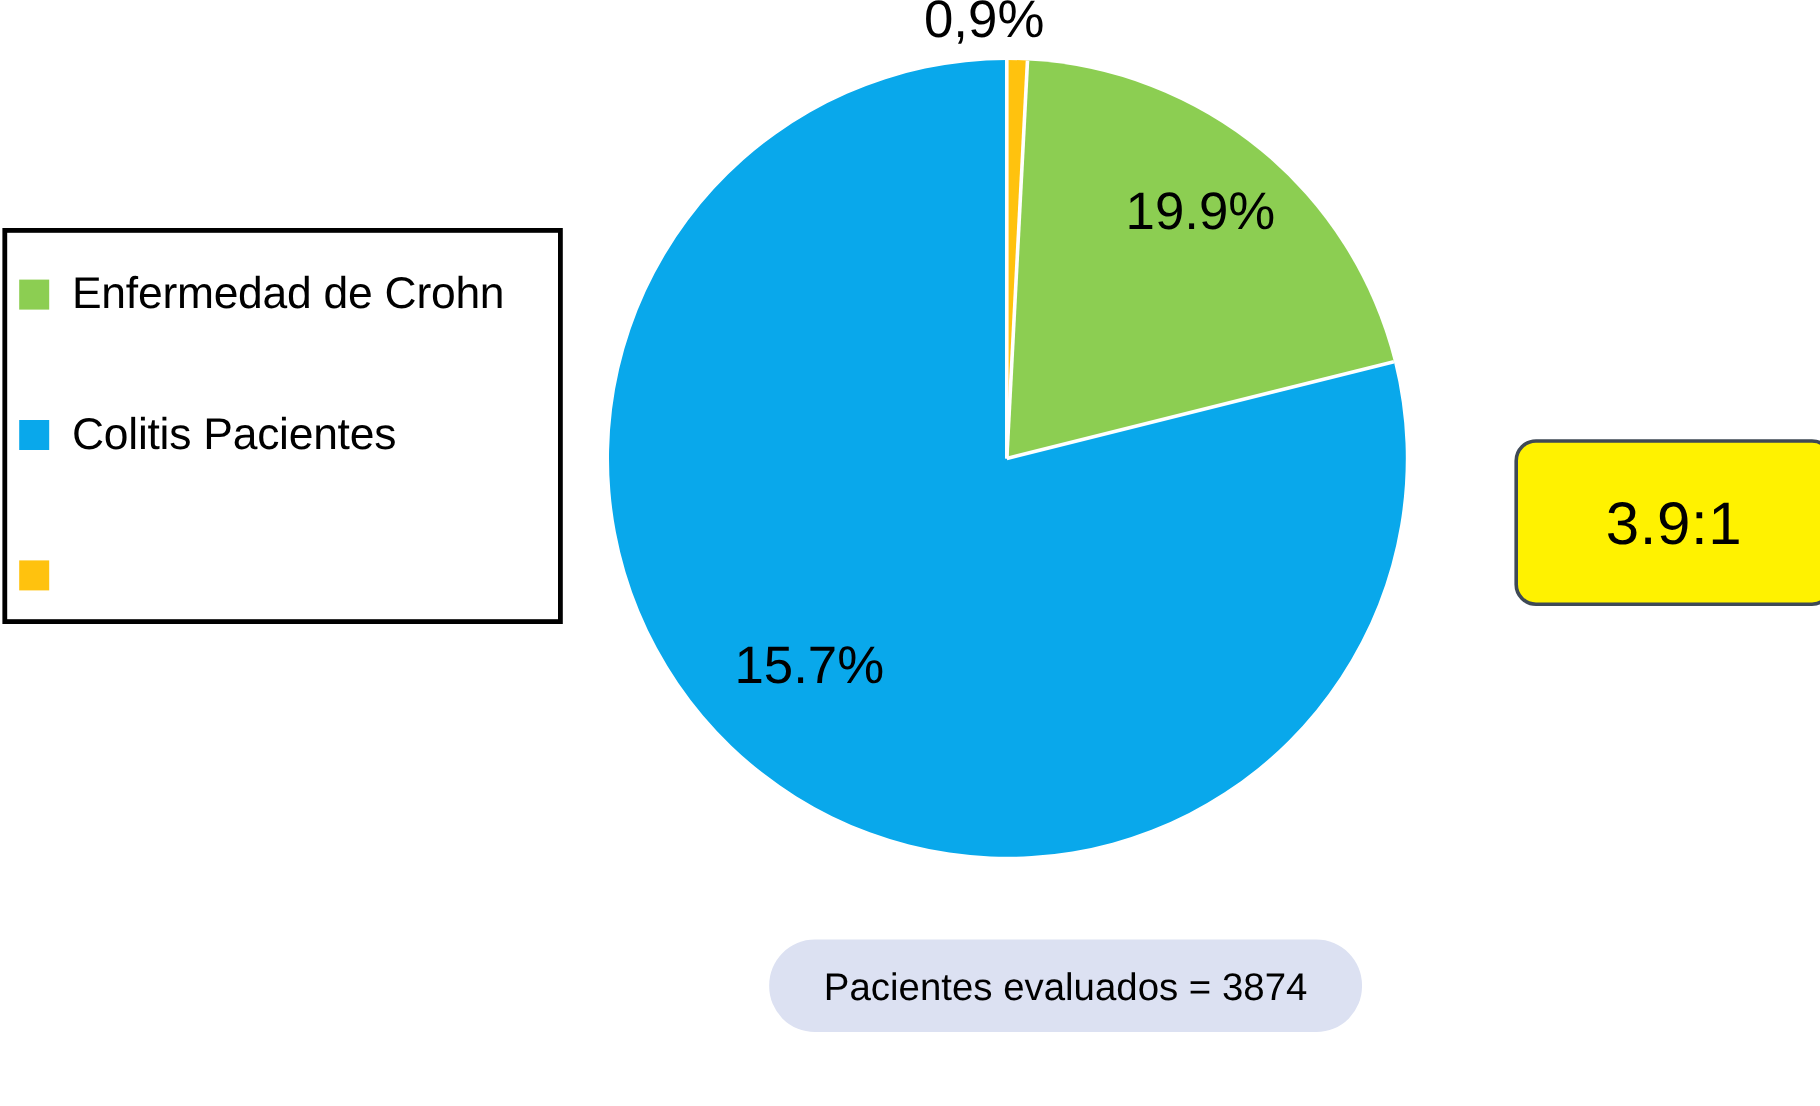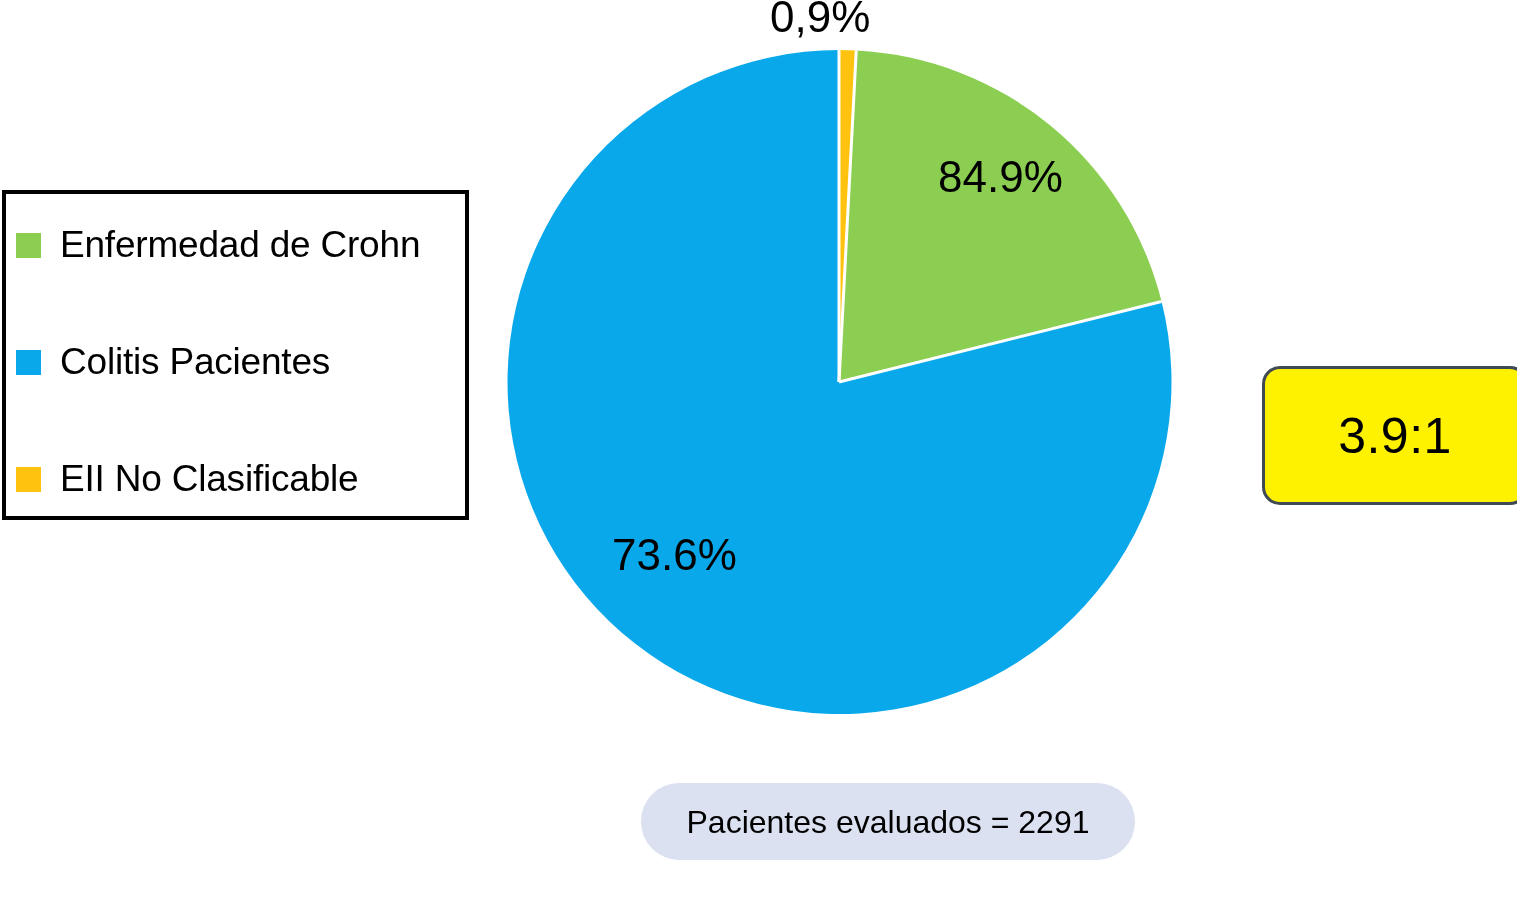--- a/index.html
+++ b/index.html
@@ -122,43 +122,42 @@
     <span class="legend-label">Enfermedad de Crohn</span>
   </div>
 
   <div class="legend-item">
     <span class="legend-swatch" style="background:#09A8EB"></span>
     <span class="legend-label">Colitis Pacientes</span>
   </div>
 
   <div class="legend-item">
     <span class="legend-swatch" style="background:#FFC20E"></span>
-    <span class="legend-label">EII No Clasificable</span>
   </div>
 
 </div>
 
 <div id="pie-wrap">
   <svg id="pie-svg" viewBox="0 0 668 668">
 
     <path fill="#09A8EB" d="M 334 334 L 656.59 253.49 A 332 332 0 1 1 334 2 Z"></path>
     <path fill="#8CCE52" d="M 334 334 L 351.25 2.45 A 332 332 0 0 1 656.59 253.49 Z"></path>
     <path fill="#FFC20E" d="M 334 334 L 334 2 A 332 332 0 0 1 351.25 2.45 Z"></path>
 
     <line x1="334" y1="334" x2="334" y2="2" stroke="#ffffff" stroke-width="3"></line>
     <line x1="334" y1="334" x2="351.25" y2="2.45" stroke="#ffffff" stroke-width="3"></line>
     <line x1="334" y1="334" x2="656.59" y2="253.49" stroke="#ffffff" stroke-width="3"></line>
   </svg>
 </div>
 
 <div class="slice-label" id="label-unclassified">0,9%</div>
 
-<div class="slice-label" id="label-crohn">84.9%</div>
+<div class="slice-label" id="label-crohn">19.9%</div>
 
-<div class="slice-label" id="label-colitis">73.6%</div>
+<div class="slice-label" id="label-colitis">15.7%</div>
 
 <div id="ratio-box">
   <span id="ratio-value">3.9:1</span>
 </div>
 
 <div id="footer-pill">
-  <span id="footer-text">Pacientes evaluados = 2291</span>
+  <span id="footer-text">Pacientes evaluados = 3874</span>
 </div>
 
 </body></html>

